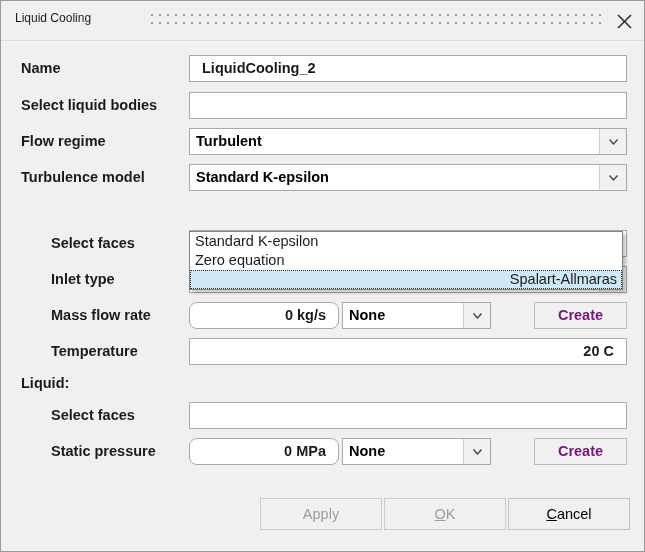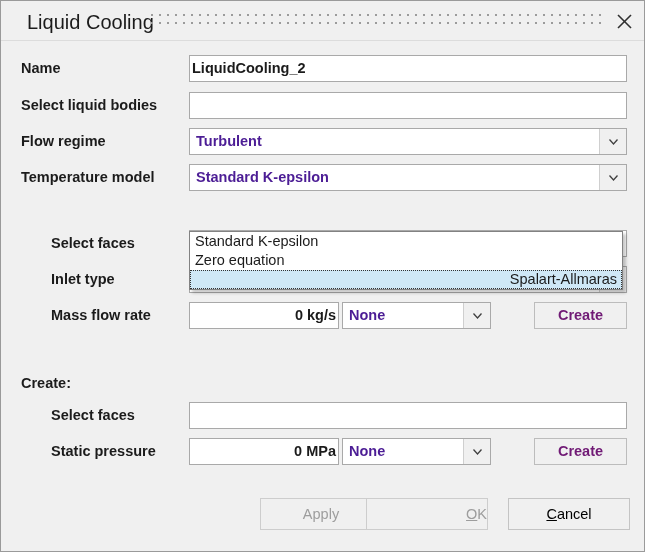--- a/index.html
+++ b/index.html
@@ -25,24 +25,23 @@
     left: 0; top: 0;
     width: 645px;
     height: 39px;
     background: #f0f0f0;
     border-bottom: 1px solid #dcdcdc;
   }
   .title-text {
     position: absolute;
     left: 14px;
     top: 10px;
-    font-size: 20px;
-    color: #1b1b1b;
-    white-space: nowrap;
-    margin-left: 12px;
+    font-size: 12px;
+    color: #1b1b1b;
+    white-space: nowrap;
   }
   .grip {
     position: absolute;
     left: 150px;
     top: 13px;
     width: 452px;
     height: 13px;
     background-image:
       radial-gradient(circle at 1px 1px, #9b9b9b 1px, rgba(0,0,0,0) 1.2px);
     background-size: 8px 8px;
@@ -100,46 +99,46 @@
     left: 188px;
     top: 0;
     width: 438px;
     height: 27px;
     box-sizing: border-box;
     background: #ffffff;
     border: 1px solid #a9a9a9;
     font-size: 14.5px;
     color: #1b1b1b;
     line-height: 25px;
-    padding: 0 2px;
+    padding: 0 12px;
     white-space: nowrap;
     overflow: hidden;
   }
   .field.right { text-align: right; }
-  .field.narrow { width: 150px; }
+  .field.narrow { width: 150px; border-radius: 8px; }
 
   
   .combo {
     position: absolute;
     left: 188px;
     top: 0;
     width: 438px;
     height: 27px;
     box-sizing: border-box;
     background: #ffffff;
     border: 1px solid #a9a9a9;
   }
   .combo .ctext {
     position: absolute;
     left: 6px;
     top: 0;
     right: 28px;
     line-height: 25px;
     font-size: 14.5px;
-    color: #4c1d95;
+    color: #000000;
     white-space: nowrap;
     overflow: hidden;
   }
   .combo .arrow-btn {
     position: absolute;
     right: 0;
     top: 0;
     width: 26px;
     height: 25px;
     background: #f0f0f0;
@@ -207,21 +206,21 @@
     background: #f0f0f0;
     border: 1px solid #c4c4c4;
     font-size: 14.5px;
     line-height: 30px;
     text-align: center;
     color: #000000;
   }
   .footer-btn.disabled { color: #9d9d9d; border-color: #cdcdcd; }
   .footer-btn .u { text-decoration: underline; }
   #btn-apply  { left: 259px; }
-  #btn-ok     { left: 365px; text-align: right; }
+  #btn-ok     { left: 383px; }
   #btn-cancel { left: 507px; }
 </style>
 </head>
 <body>
 
 <div class="window">
 
   <div class="titlebar">
     <div class="title-text">Liquid Cooling</div>
     <div class="grip"></div>
@@ -251,21 +250,21 @@
         <div class="ctext">Turbulent</div>
         <div class="arrow-btn">
           <svg width="9" height="6" viewBox="0 0 9 6" aria-hidden="true">
             <path d="M0.5 0.5 L4.5 5 L8.5 0.5" fill="none" stroke="#404040" stroke-width="1.3"></path>
           </svg>
         </div>
       </div>
     </div>
 
     <div class="row" style="top:124px">
-      <div class="label">Temperature model</div>
+      <div class="label">Turbulence model</div>
       <div class="combo">
         <div class="ctext">Standard K-epsilon</div>
         <div class="arrow-btn">
           <svg width="9" height="6" viewBox="0 0 9 6" aria-hidden="true">
             <path d="M0.5 0.5 L4.5 5 L8.5 0.5" fill="none" stroke="#404040" stroke-width="1.3"></path>
           </svg>
         </div>
       </div>
     </div>
 
@@ -294,23 +293,27 @@
         <div class="ctext">None</div>
         <div class="arrow-btn">
           <svg width="9" height="6" viewBox="0 0 9 6" aria-hidden="true">
             <path d="M0.5 0.5 L4.5 5 L8.5 0.5" fill="none" stroke="#404040" stroke-width="1.3"></path>
           </svg>
         </div>
       </div>
       <div class="btn-create">Create</div>
     </div>
 
+    <div class="row" style="top:298px">
+      <div class="label indent">Temperature</div>
+      <div class="field right">20 C</div>
+    </div>
 
     <div class="row" style="top:330px">
-      <div class="section-label">Create:</div>
+      <div class="section-label">Liquid:</div>
     </div>
 
     <div class="row" style="top:362px">
       <div class="label indent">Select faces</div>
       <div class="field"></div>
     </div>
 
     <div class="row" style="top:398px">
       <div class="label indent">Static pressure</div>
       <div class="field narrow right">0 MPa</div>

